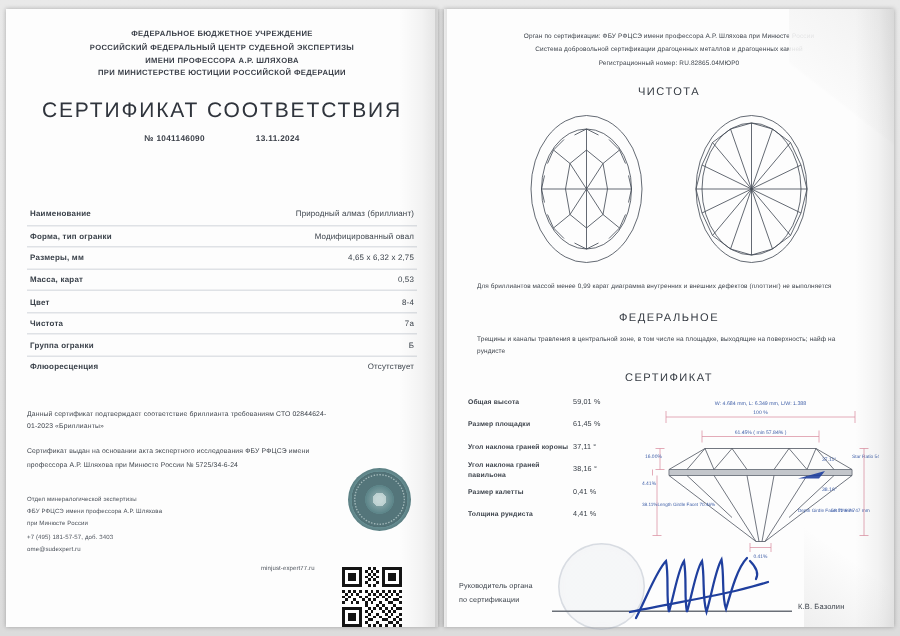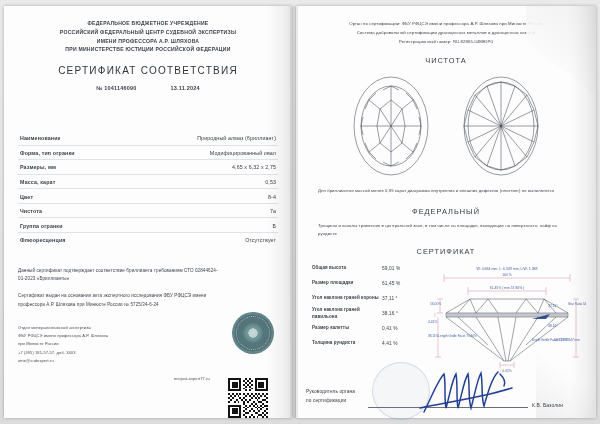--- a/index.html
+++ b/index.html
@@ -45,21 +45,21 @@
   }
 
   
   .org-block {
     margin-top: 13px; text-align: center;
     font-size: 5.1px; letter-spacing: .25px;
     color: #3a3f48; line-height: 1.72; font-weight: 700;
   }
   .cert-title {
     margin-top: 11px; text-align: center;
-    font-size: 10px; letter-spacing: 1.25px; color: #2f343c; font-weight: 400;
+    font-size: 14px; letter-spacing: 1.25px; color: #2f343c; font-weight: 400;
   }
   .cert-meta {
     margin-top: 9px; display:flex; justify-content:center; gap: 34px;
     font-size: 5.5px; color: #3a3f48; font-weight: 700; letter-spacing:.2px;
   }
 
   .spec-table { margin: 40px 14px 0 14px; }
   .spec-row {
     display: flex; justify-content: space-between; align-items: baseline;
     padding: 4.2px 2px 3.4px 2px;
@@ -451,21 +451,21 @@
             <line x1="18" y1="85" x2="30" y2="94"></line>
             <line x1="70" y1="85" x2="58" y2="94"></line>
             <line x1="30" y1="94" x2="44" y2="98"></line>
             <line x1="58" y1="94" x2="44" y2="98"></line>
           </g>
         </svg>
       </div>
 
       <div class="note">Для бриллиантов массой менее 0,99 карат диаграмма внутренних и внешних дефектов (плоттинг) не выполняется</div>
 
-      <div class="section-title" id="comments-title">ФЕДЕРАЛЬНЫЙ</div>
+      <div class="section-title" id="comments-title">ФЕДЕРАЛЬНОЕ</div>
       <div class="comment-text">Трещины и каналы травления в центральной зоне, в том числе на площадке, выходящие на поверхность; найф на рундисте</div>
 
       <div class="section-title" id="proportions-title">СЕРТИФИКАТ</div>
 
       <div class="prop-wrap">
         <div class="prop-table">
           <div class="prop-row">
             <span class="prop-name">Общая высота</span>
             <span class="prop-val">59,01 %</span>
           </div>

